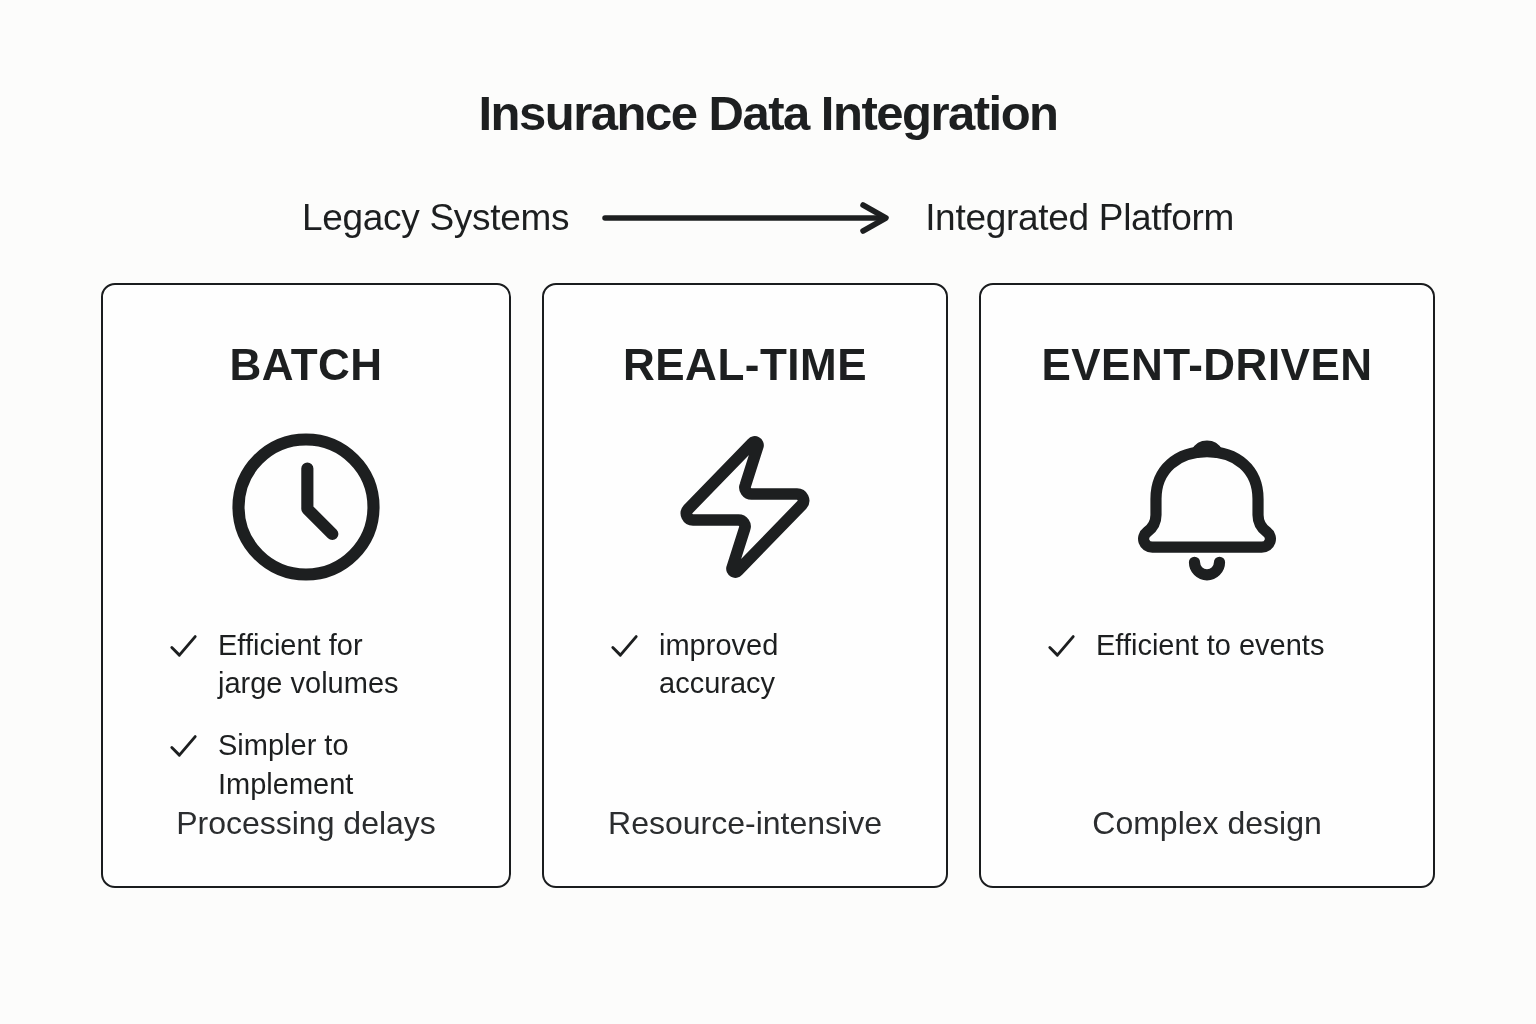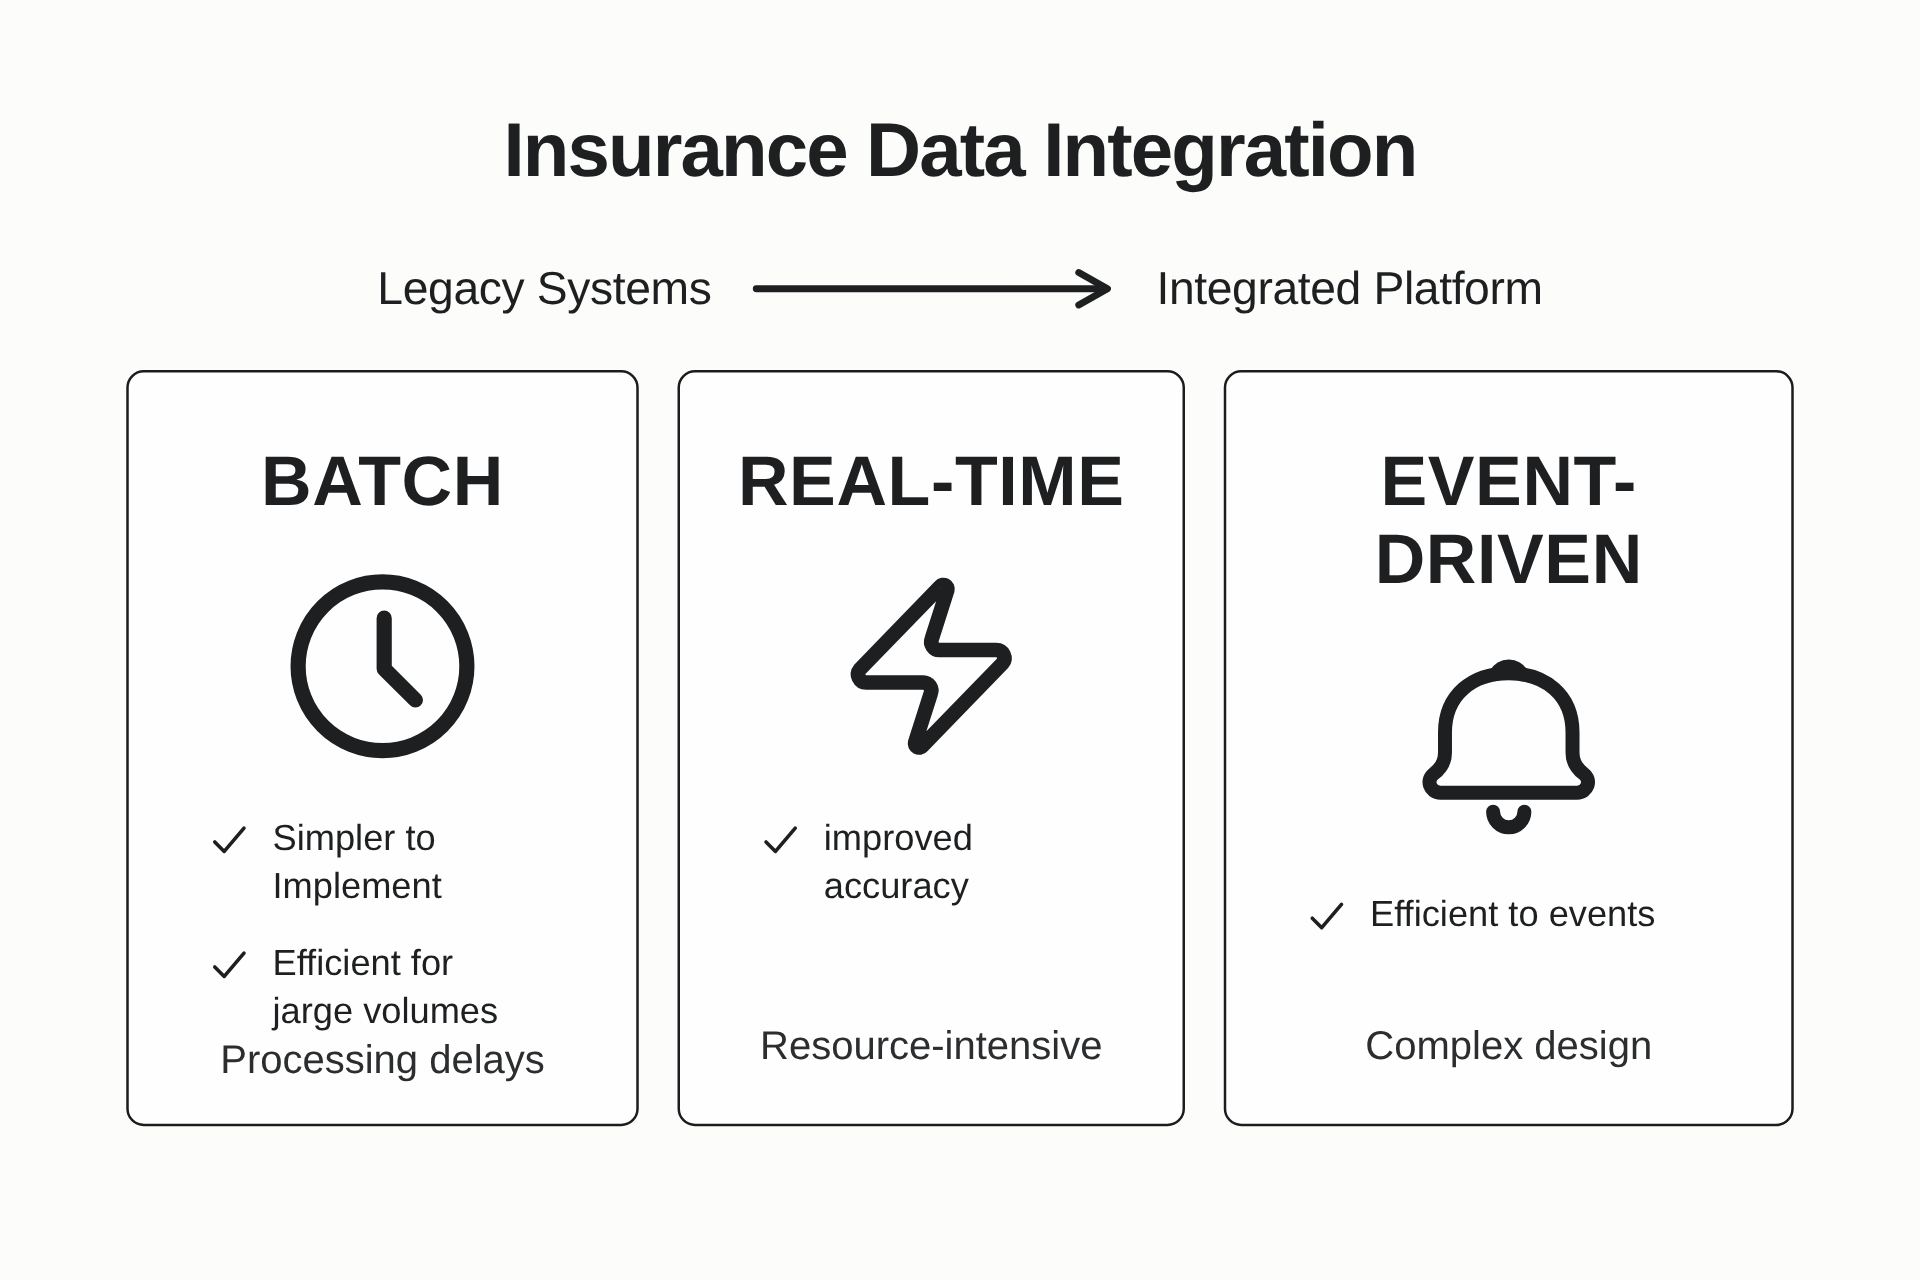--- a/index.html
+++ b/index.html
@@ -14,21 +14,21 @@
     background: var(--background, #fcfcfb);
     color: var(--ink, #1d1f20);
     font-family: "Liberation Sans", sans-serif;
     overflow: hidden;
   }
 
   .page-title {
     margin: 0;
     padding-top: 88px;
     text-align: center;
-    font-size: 61px;
+    font-size: 49px;
     font-weight: bold;
     letter-spacing: -1.5px;
     line-height: 1.05;
   }
 
   .flow-row {
     margin-top: 58px;
     display: flex;
     justify-content: center;
     align-items: center;
@@ -56,21 +56,21 @@
     flex-direction: column;
     padding: 56px 22px 40px 22px;
   }
   .card-1 { width: 410px; }
   .card-2 { width: 406px; }
   .card-3 { width: 456px; }
 
   .card-title {
     margin: 0;
     text-align: center;
-    font-size: 56px;
+    font-size: 44px;
     font-weight: bold;
     letter-spacing: 0.5px;
     line-height: 1.1;
   }
 
   .icon-wrap {
     margin: 38px auto 0 auto;
     height: 158px;
     display: flex;
     align-items: center;
@@ -132,29 +132,29 @@
         <svg width="162" height="162" viewBox="0 0 24 24" stroke-width="1.8" stroke-linecap="round" stroke-linejoin="round" aria-hidden="true">
           <circle cx="12" cy="12" r="10"></circle>
           <polyline points="12.2 6.3 12.2 12.3 15.9 16"></polyline>
         </svg>
       </div>
       <ul class="bullets">
         <li>
           <svg class="check" width="33" height="33" viewBox="0 0 24 24" stroke-width="2.1" stroke-linecap="round" stroke-linejoin="round" aria-hidden="true">
             <polyline points="3.5 13.5 9 19 20.5 5.5"></polyline>
           </svg>
-          <span class="bullet-text">Simpler to
-Implement</span>
+          <span class="bullet-text">Efficient for
+jarge volumes</span>
         </li>
         <li>
           <svg class="check" width="33" height="33" viewBox="0 0 24 24" stroke-width="2.1" stroke-linecap="round" stroke-linejoin="round" aria-hidden="true">
             <polyline points="3.5 13.5 9 19 20.5 5.5"></polyline>
           </svg>
-          <span class="bullet-text">Efficient for
-jarge volumes</span>
+          <span class="bullet-text">Simpler to
+Implement</span>
         </li>
       </ul>
       <div class="card-note">Processing delays</div>
     </section>
 
     <section class="card card-2">
       <h2 class="card-title">REAL-TIME</h2>
       <div class="icon-wrap">
         <svg width="156" height="156" viewBox="0 0 24 24" stroke-width="1.8" stroke-linecap="round" stroke-linejoin="round" aria-hidden="true">
           <path d="M4 14a1 1 0 0 1-.78-1.63l9.9-10.2a.5.5 0 0 1 .86.46l-1.92 6.02A1 1 0 0 0 13 10h7a1 1 0 0 1 .78 1.63l-9.9 10.2a.5.5 0 0 1-.86-.46l1.92-6.02A1 1 0 0 0 11 14z"></path>

